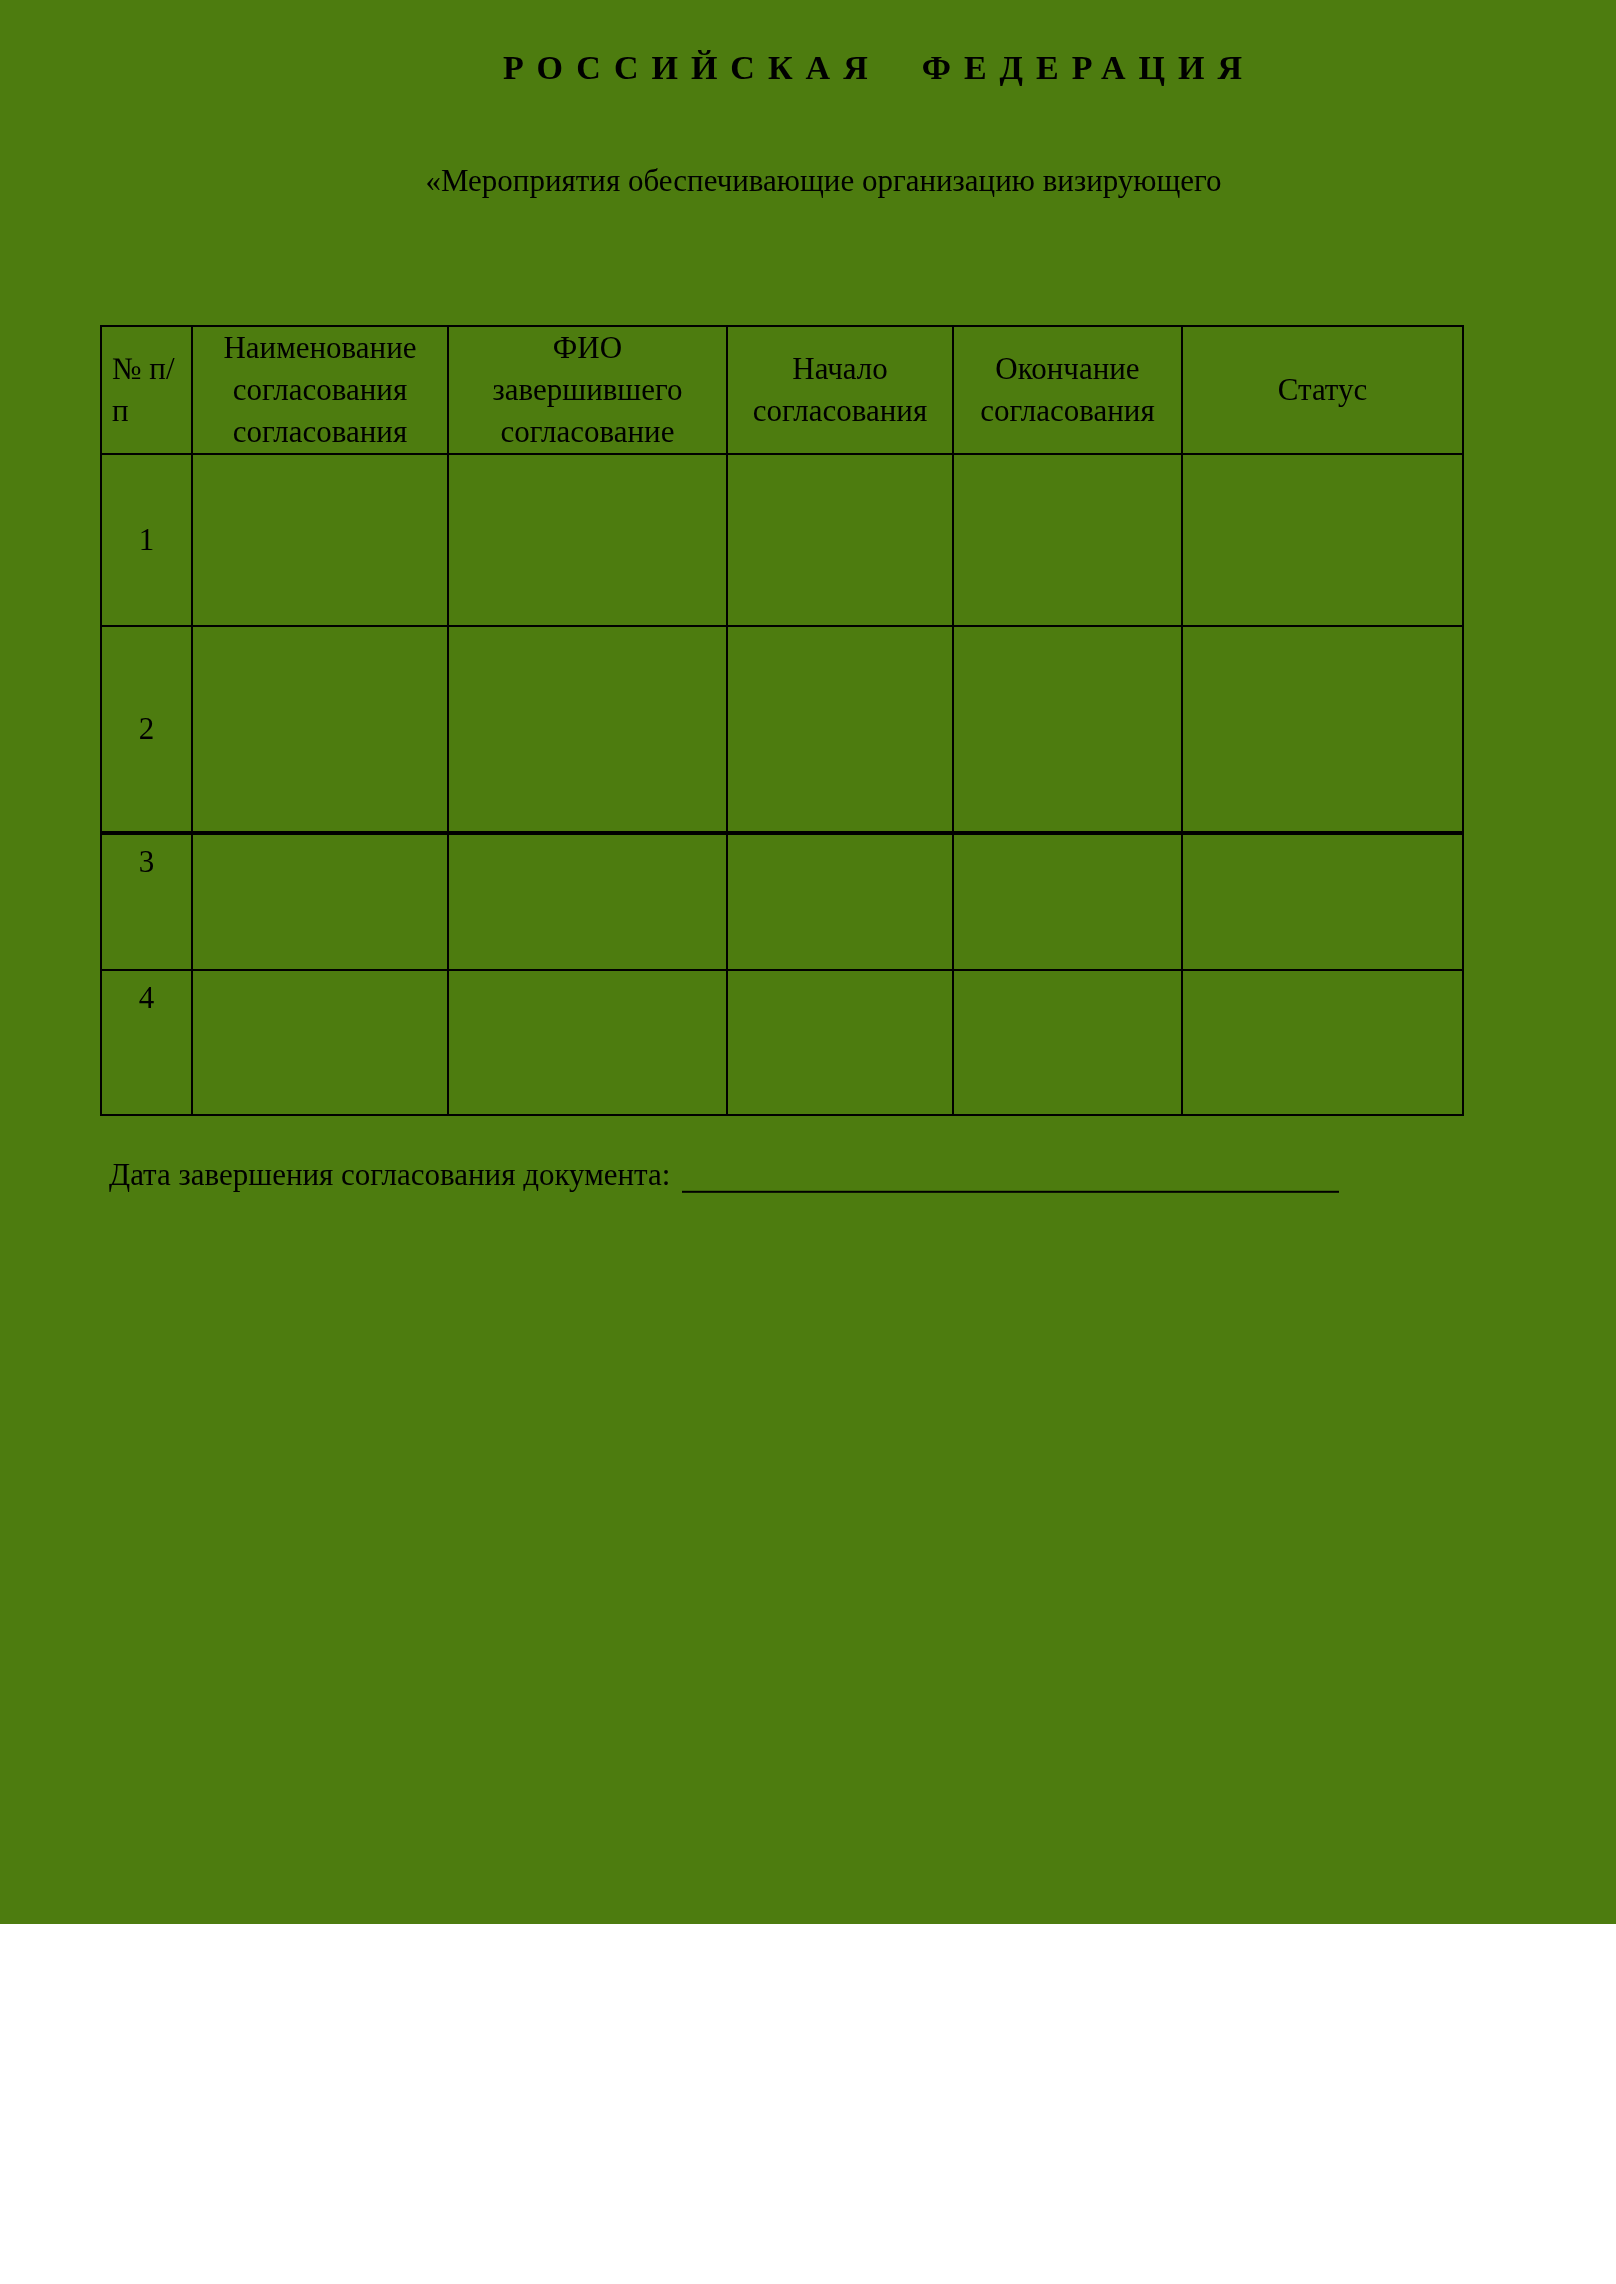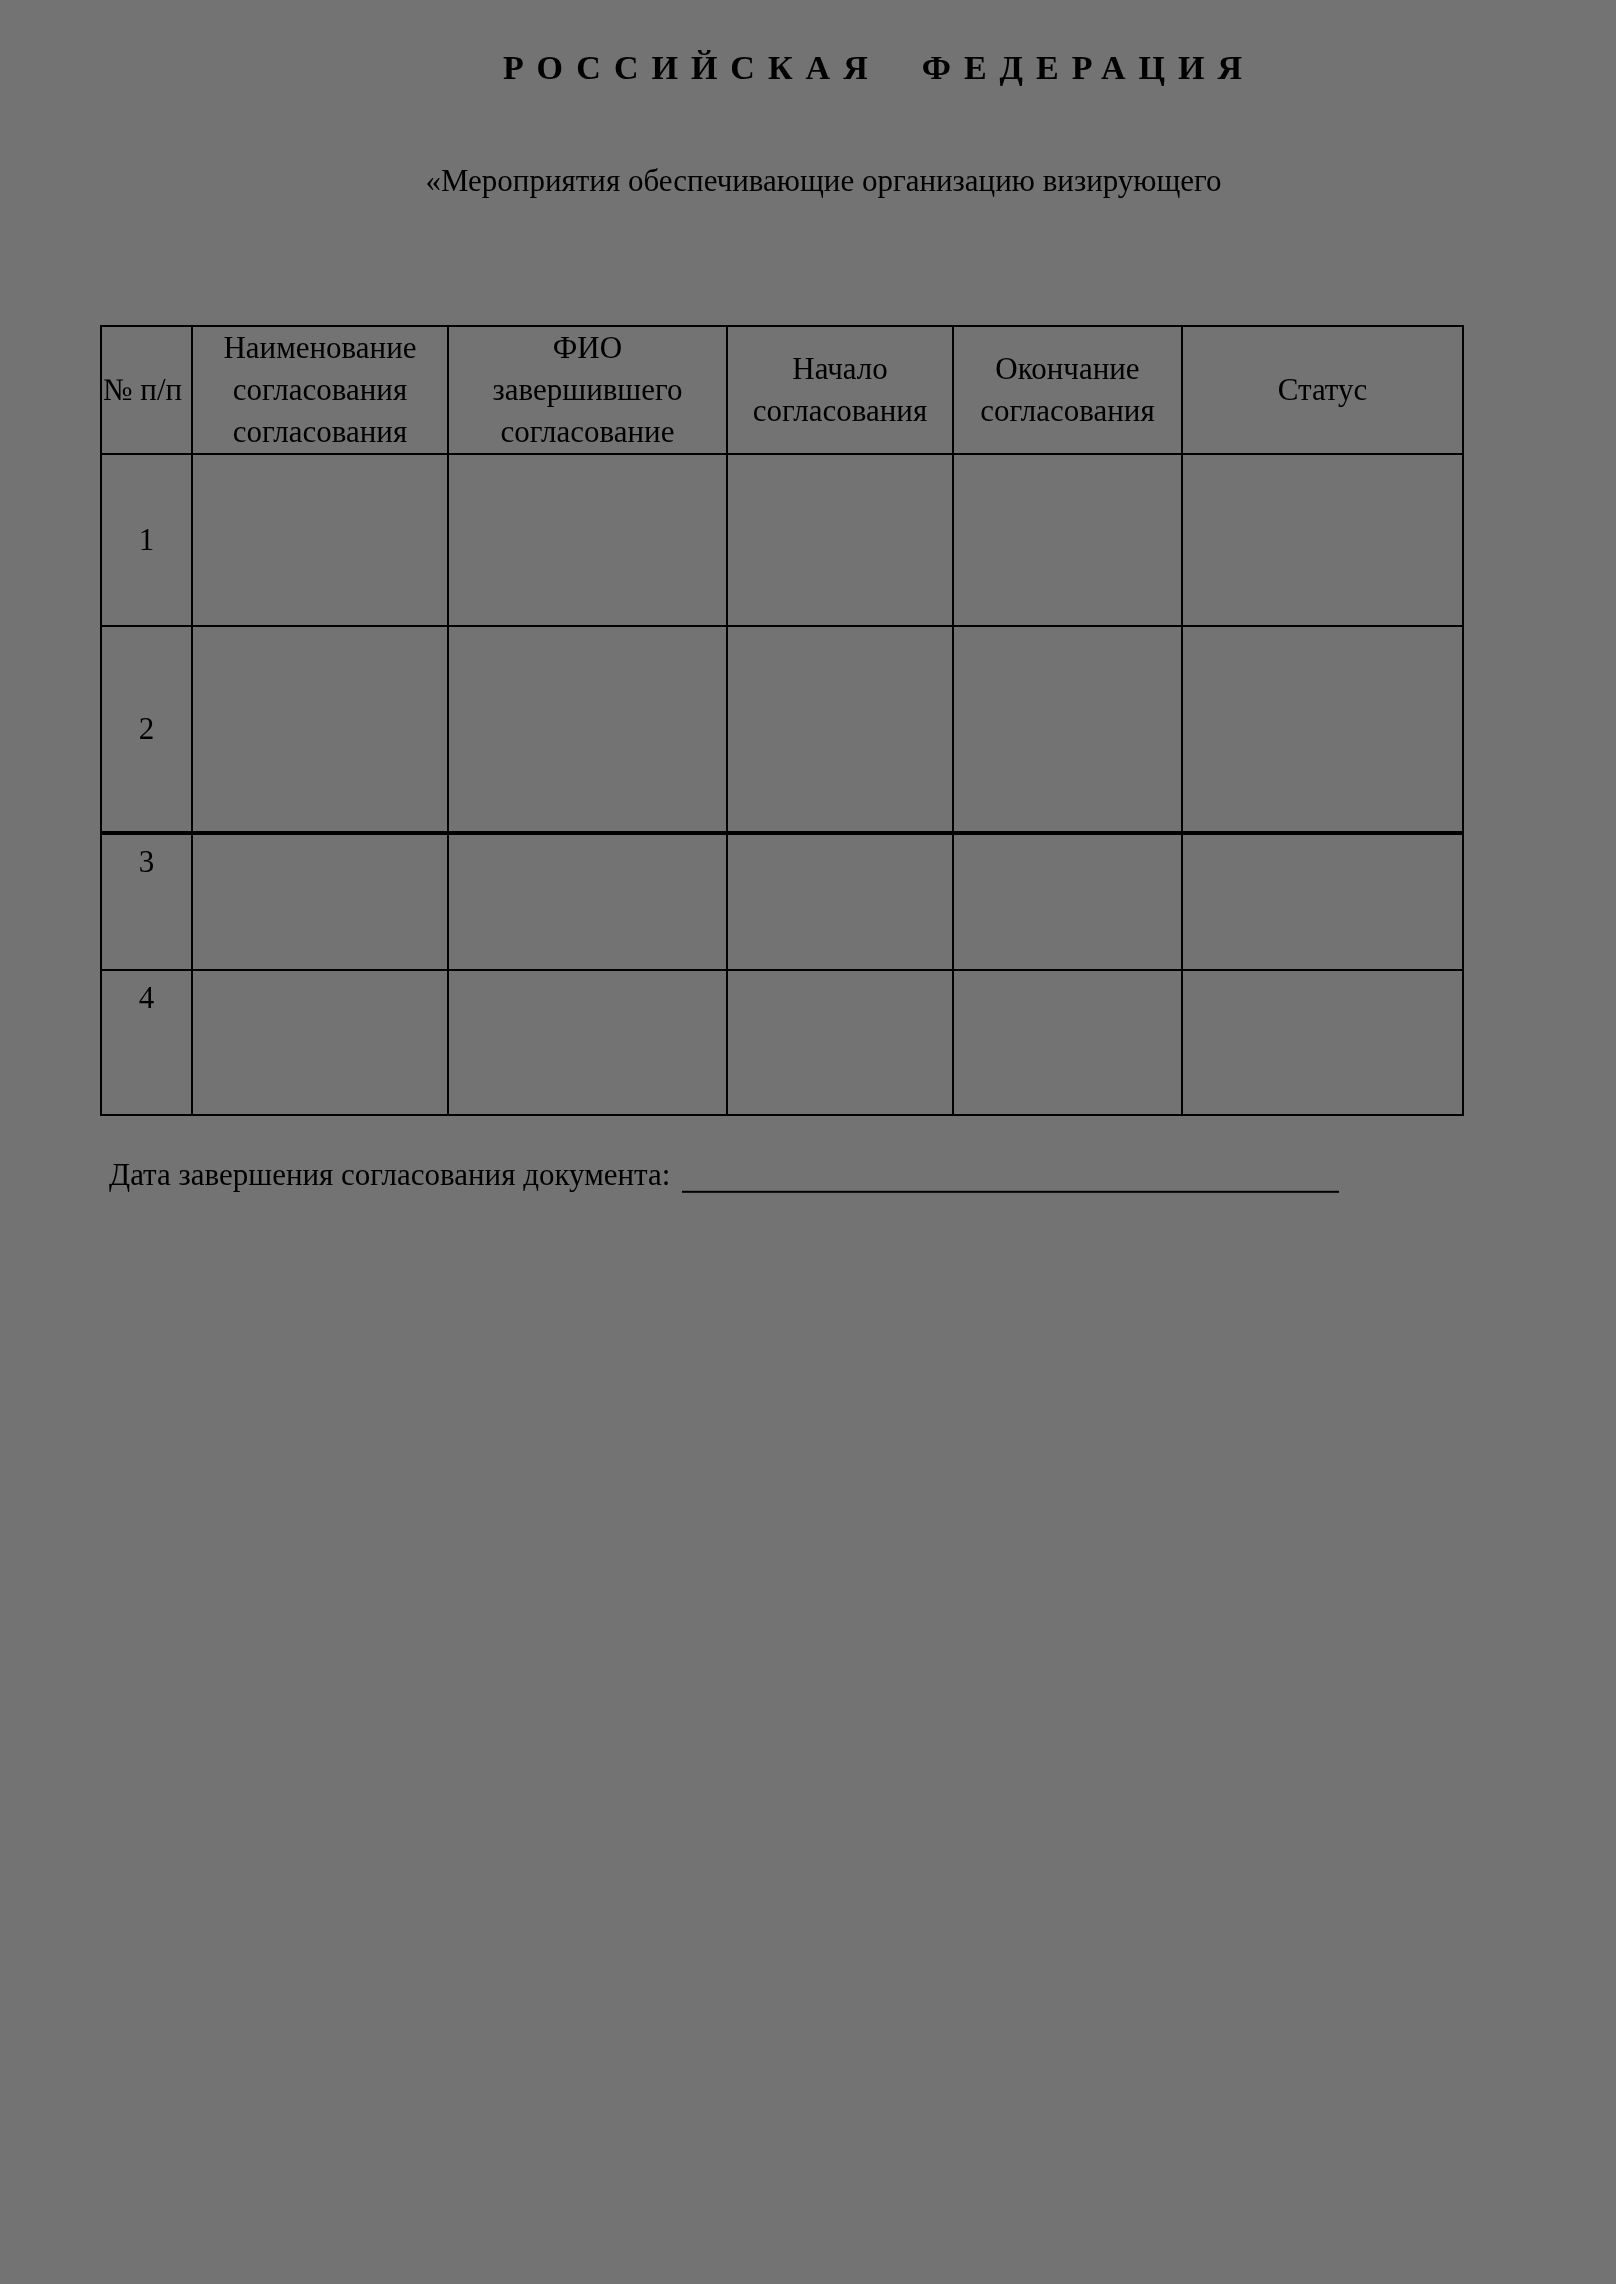--- a/index.html
+++ b/index.html
@@ -1,20 +1,20 @@
 <!DOCTYPE html>
 <html style="font-size:10.4px"><head>
 <meta charset="utf-8">
 <style>
   html, body { margin: 0; padding: 0; background: #ffffff; }
   .page {
     position: relative;
     width: 1617px;
-    height: 2284px;
-    background: #737373;
+    height: 1924px;
+    background: #4d7c0f;
     color: #000000;
     font-family: "Liberation Serif", serif;
     overflow: hidden;
   }
 
   .country-header {
     position: absolute;
     top: 49px;
     left: 141px;
     right: 0;
@@ -55,21 +55,21 @@
   }
   .approval-table thead tr { height: 128px; }
   .approval-table th {
     text-align: center;
     vertical-align: middle;
     line-height: 42px;
   }
   .approval-table th .hl { display: block; }
   .approval-table th.num-head {
     text-align: left;
-    padding-left: 1px;
+    padding-left: 10px;
     margin-left: 36px;
   }
   .approval-table td.num-cell {
     text-align: center;
     vertical-align: middle;
   }
   .approval-table tr.row-1 { height: 172px; }
   .approval-table tr.row-2 { height: 207px; }
   .approval-table tr.row-3 { height: 137px; }
   .approval-table tr.row-4 { height: 145px; }

